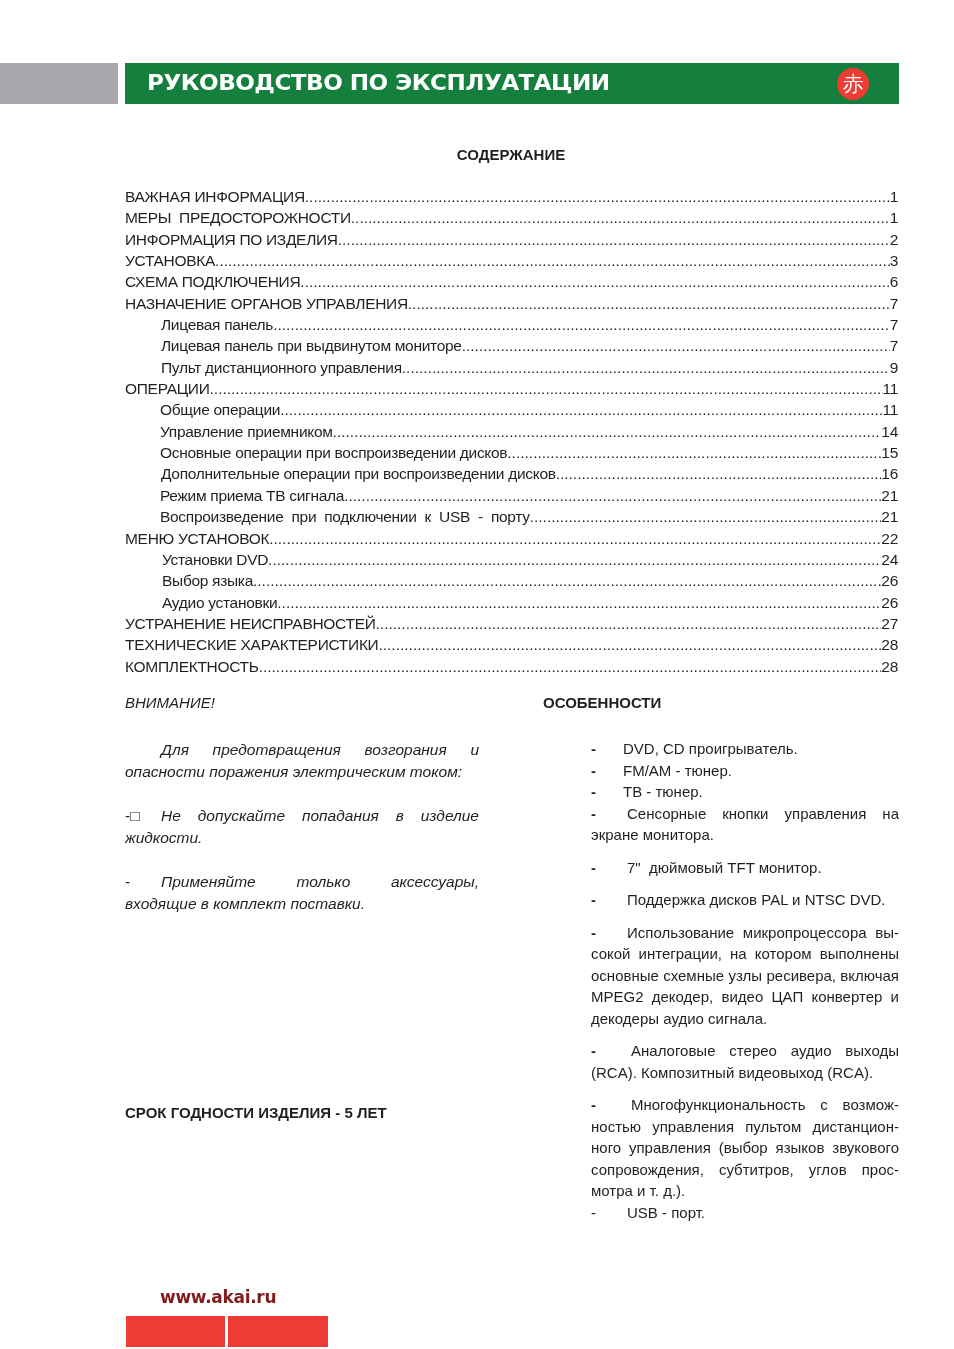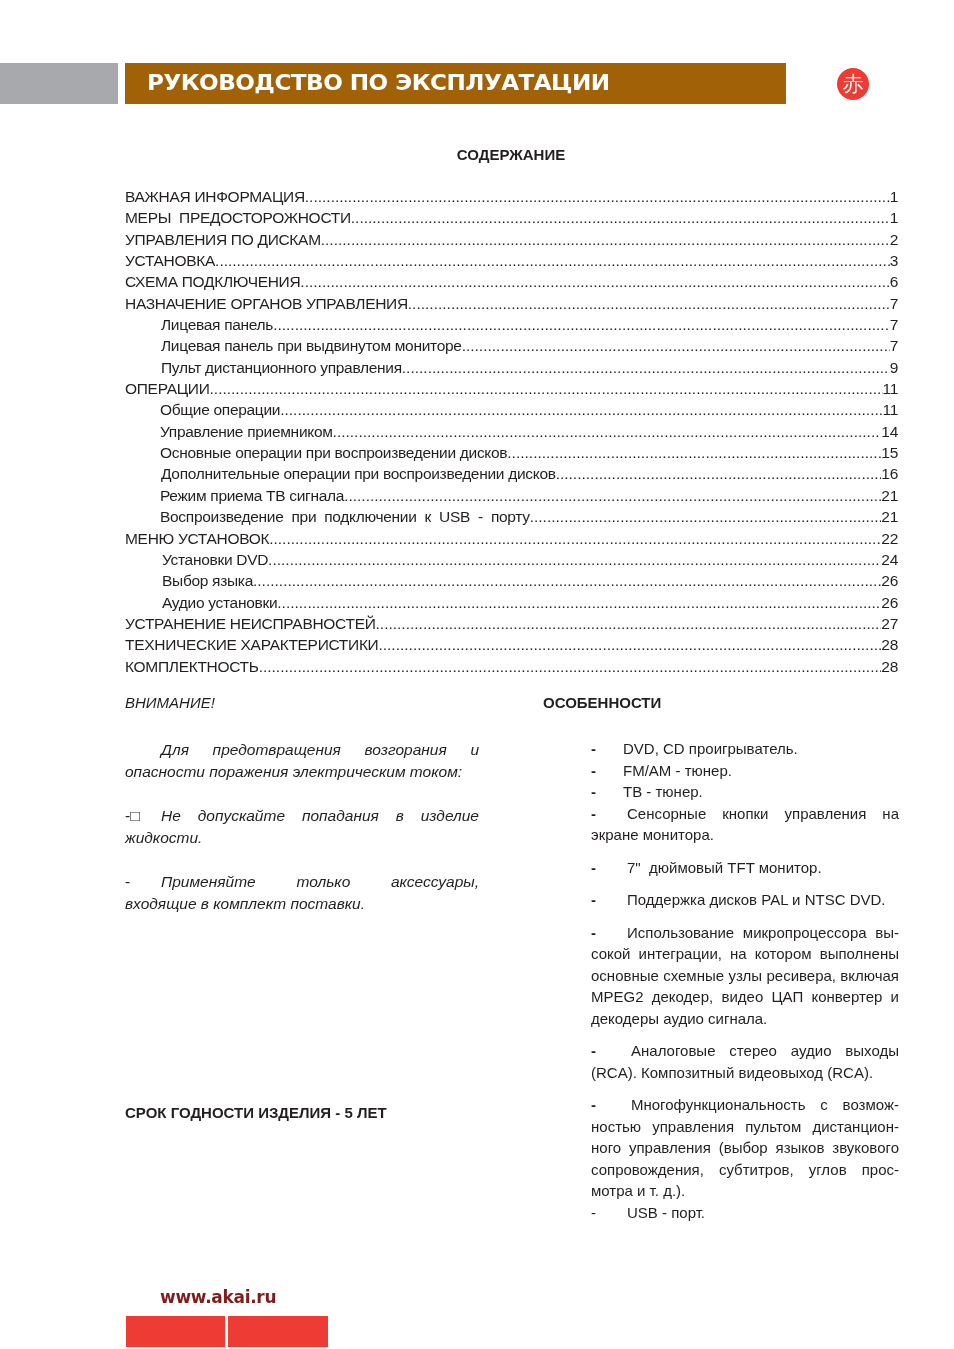--- a/index.html
+++ b/index.html
@@ -1,21 +1,21 @@
 <!DOCTYPE html>
 <html><head>
 <meta charset="utf-8">
 <style>
   html, body { margin: 0; padding: 0; background: #ffffff; }
   body { width: 954px; height: 1349px; position: relative; overflow: hidden;
          font-family: "Liberation Sans", sans-serif; color: #231f20; }
 
   
   .hdr-left { position: absolute; left: 0; top: 63px; width: 118px; height: 41px; background: #a7a9ac; }
-  .hdr-main { position: absolute; left: 125px; top: 63px; width: 661px; height: 41px; background: #a16207; }
+  .hdr-main { position: absolute; left: 125px; top: 63px; width: 774px; height: 41px; background: #15803d; }
   .hdr-title { position: absolute; left: 22px; top: 7px; font-family: "DejaVu Sans", sans-serif;
                font-weight: bold; font-size: 22px; color: #ffffff; letter-spacing: -0.5px;
                transform: scaleX(1.05); transform-origin: left center; }
   .hdr-logo { position: absolute; left: 712px; top: 5px; width: 32px; height: 32px; border-radius: 50%;
               background: #ee3b33; color: #fff; font-family: "DejaVu Serif", serif; font-size: 21px;
               display: flex; align-items: center; justify-content: center; line-height: 1; }
 
   
   .toc-title { position: absolute; left: 0; width: 1022px; top: 146px; text-align: center;
                font-weight: bold; font-size: 15px; }
@@ -70,21 +70,21 @@
       <span class="toc-label">ВАЖНАЯ ИНФОРМАЦИЯ</span>
       <span class="toc-dots"></span>
       <span class="toc-page">1</span>
     </div>
   <div class="toc-row">
       <span class="toc-label" style="white-space:pre">МЕРЫ  ПРЕДОСТОРОЖНОСТИ</span>
       <span class="toc-dots"></span>
       <span class="toc-page">1</span>
     </div>
   <div class="toc-row">
-      <span class="toc-label">УПРАВЛЕНИЯ ПО ДИСКАМ</span>
+      <span class="toc-label">ИНФОРМАЦИЯ ПО ИЗДЕЛИЯ</span>
       <span class="toc-dots"></span>
       <span class="toc-page">2</span>
     </div>
   <div class="toc-row">
       <span class="toc-label">УСТАНОВКА</span>
       <span class="toc-dots"></span>
       <span class="toc-page">3</span>
     </div>
   <div class="toc-row">
       <span class="toc-label">СХЕМА ПОДКЛЮЧЕНИЯ</span>

